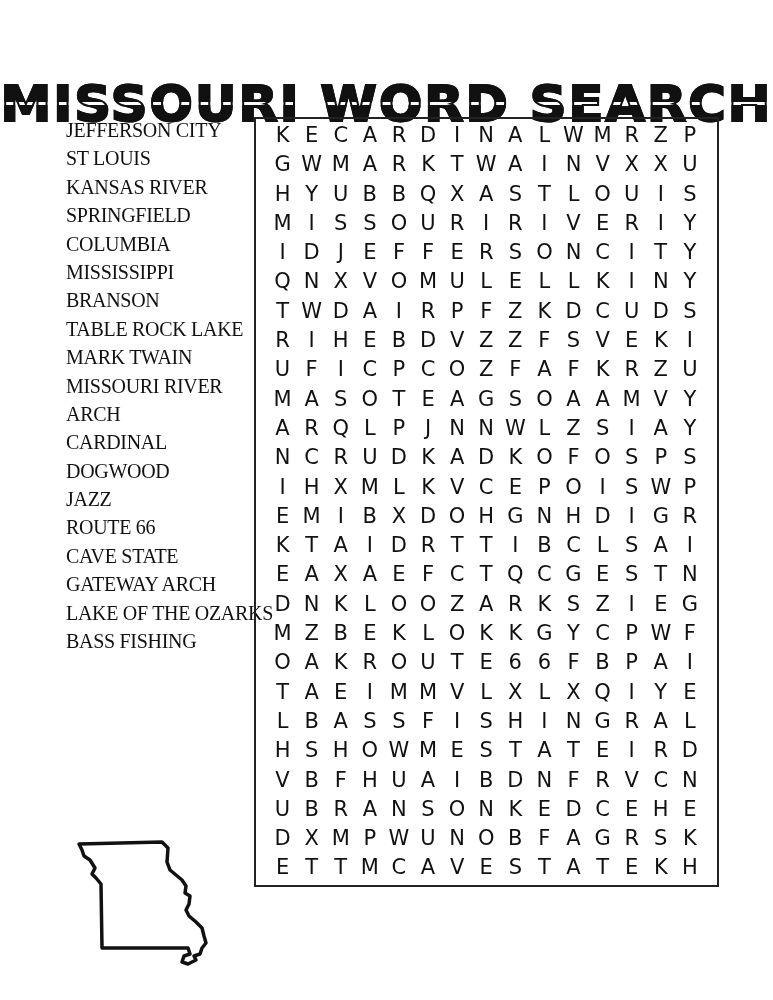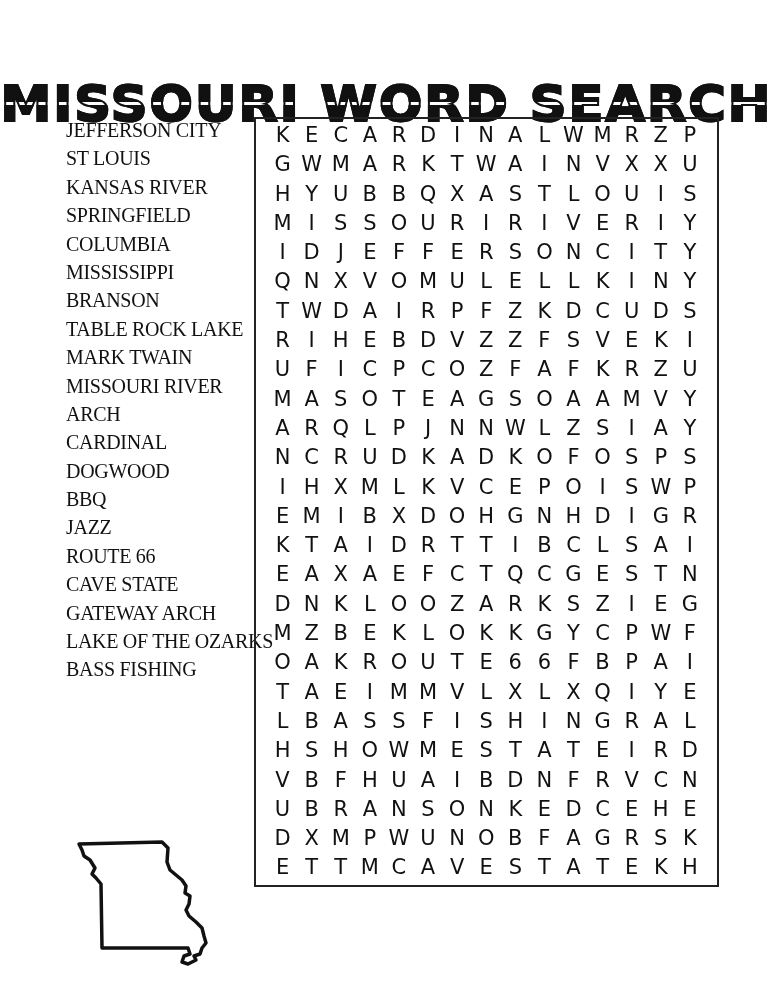--- a/index.html
+++ b/index.html
@@ -56,21 +56,20 @@
     <li>SPRINGFIELD</li>
     <li>COLUMBIA</li>
     <li>MISSISSIPPI</li>
     <li>BRANSON</li>
     <li>TABLE ROCK LAKE</li>
     <li>MARK TWAIN</li>
     <li>MISSOURI RIVER</li>
     <li>ARCH</li>
     <li>CARDINAL</li>
     <li>DOGWOOD</li>
-    <li>BBQ</li>
     <li>JAZZ</li>
     <li>ROUTE 66</li>
     <li>CAVE STATE</li>
     <li>GATEWAY ARCH</li>
     <li>LAKE OF THE OZARKS</li>
     <li>BASS FISHING</li>
   </ul>
 
 <div class="grid-box">
   <div class="grid" id="grid">

